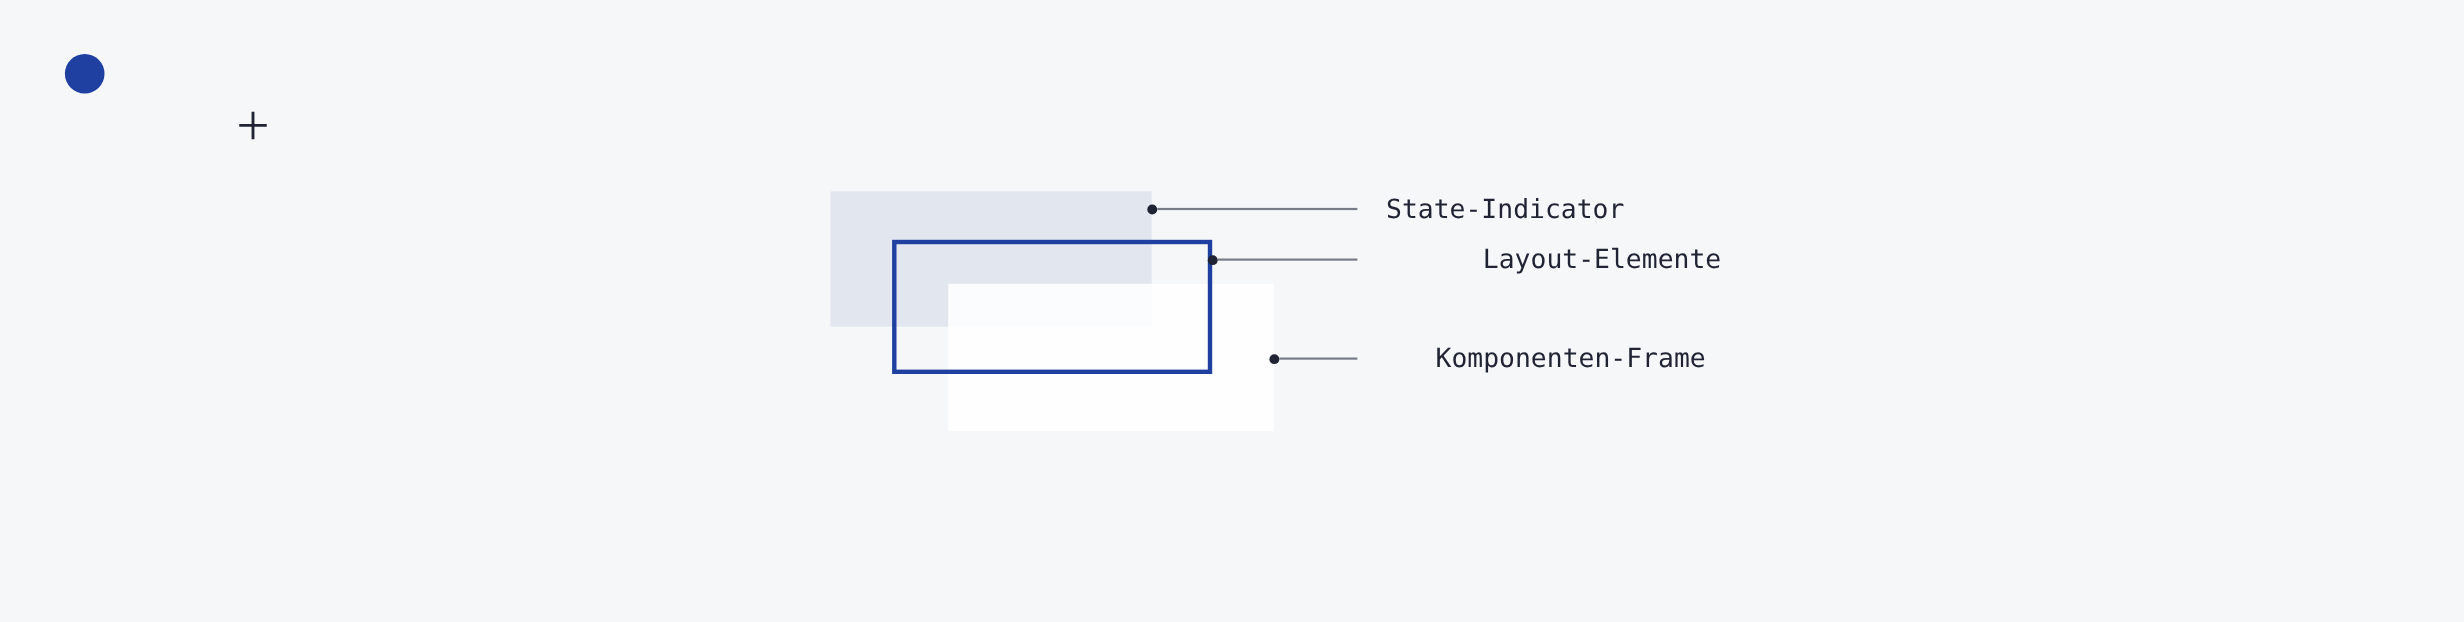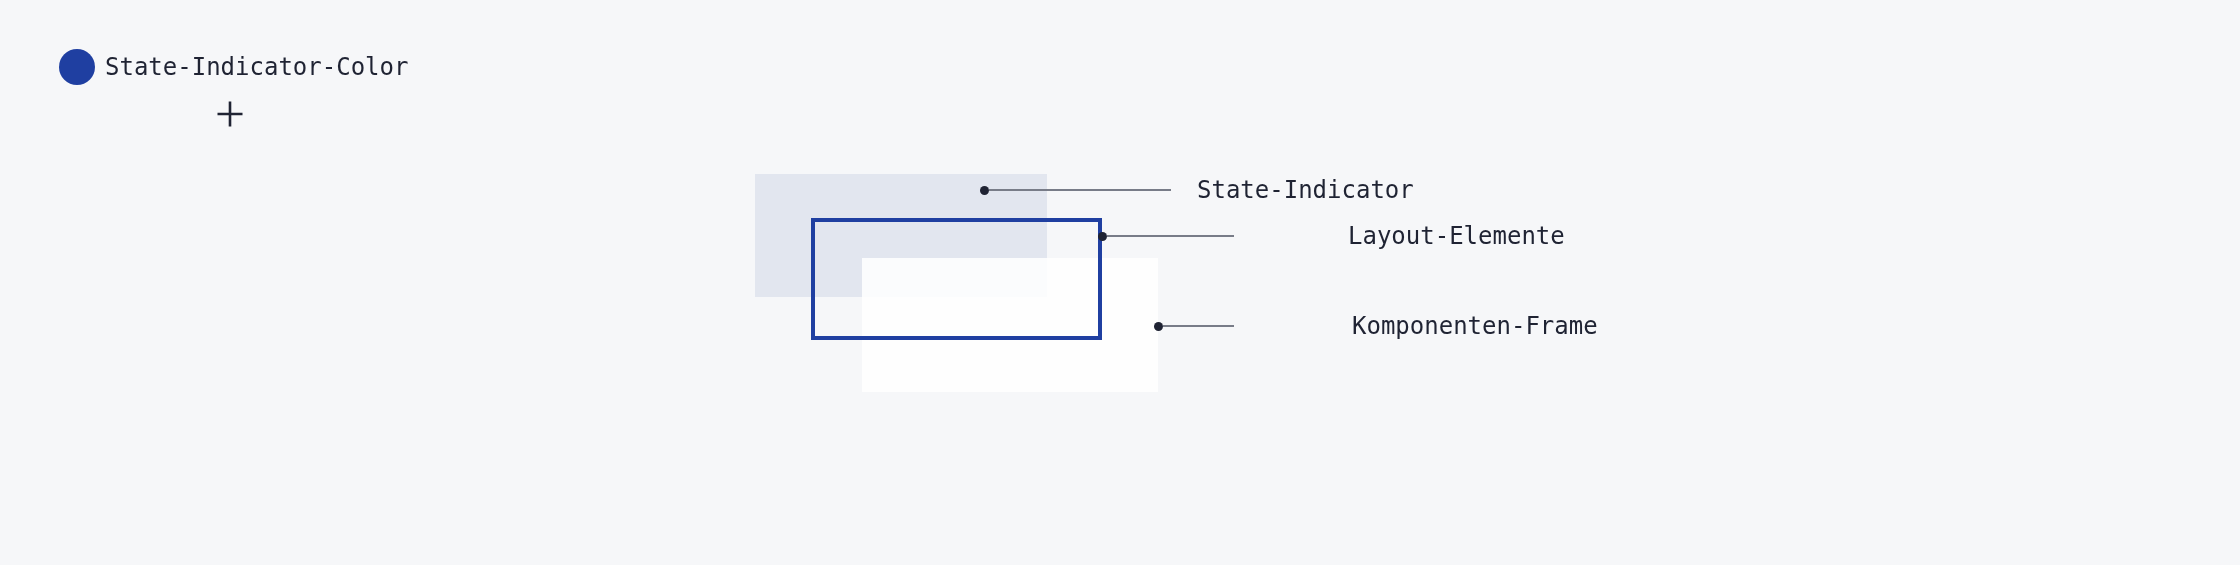--- a/index.html
+++ b/index.html
@@ -121,43 +121,42 @@
     flex: 0 0 auto;
   }
   .callout .callout-label {
     font-size: 24px;
     line-height: 30px;
     color: #1f2333;
     white-space: nowrap;
     margin-left: 16px;
   }
 
-  .callout-state-indicator { left: 980px; top: 175px; }
+  .callout-state-indicator { left: 1043px; top: 175px; }
   .callout-state-indicator .leader { width: 182px; }
 
   .callout-layout-element { left: 1098px; top: 221px; }
   .callout-layout-element .leader { width: 127px; }
 
   .callout-component-frame { left: 1154px; top: 311px; }
   .callout-component-frame .leader { width: 71px; }
 
   .callout-state-indicator .callout-label { margin-left: 26px; }
   .callout-layout-element .callout-label { margin-left: 114px; }
-  .callout-component-frame .callout-label { margin-left: 118px; }
+  .callout-component-frame .callout-label { margin-left: 71px; }
 </style>
 </head>
 <body>
 
 <div class="stage">
 
   <div class="legend">
 
     <div class="legend-row row-color">
       <span class="swatch solid"></span>
-      <span class="legend-label">State-Indicator-Color</span>
     </div>
 
     <div class="plus-wrap">
       <svg width="28" height="28" viewBox="0 0 28 28" aria-hidden="true">
         <path d="M14 1.5 L14 26.5 M1.5 14 L26.5 14" stroke="#1f2333" stroke-width="2.6" stroke-linecap="butt" fill="none"></path>
       </svg>
     </div>
 
 
   </div>

